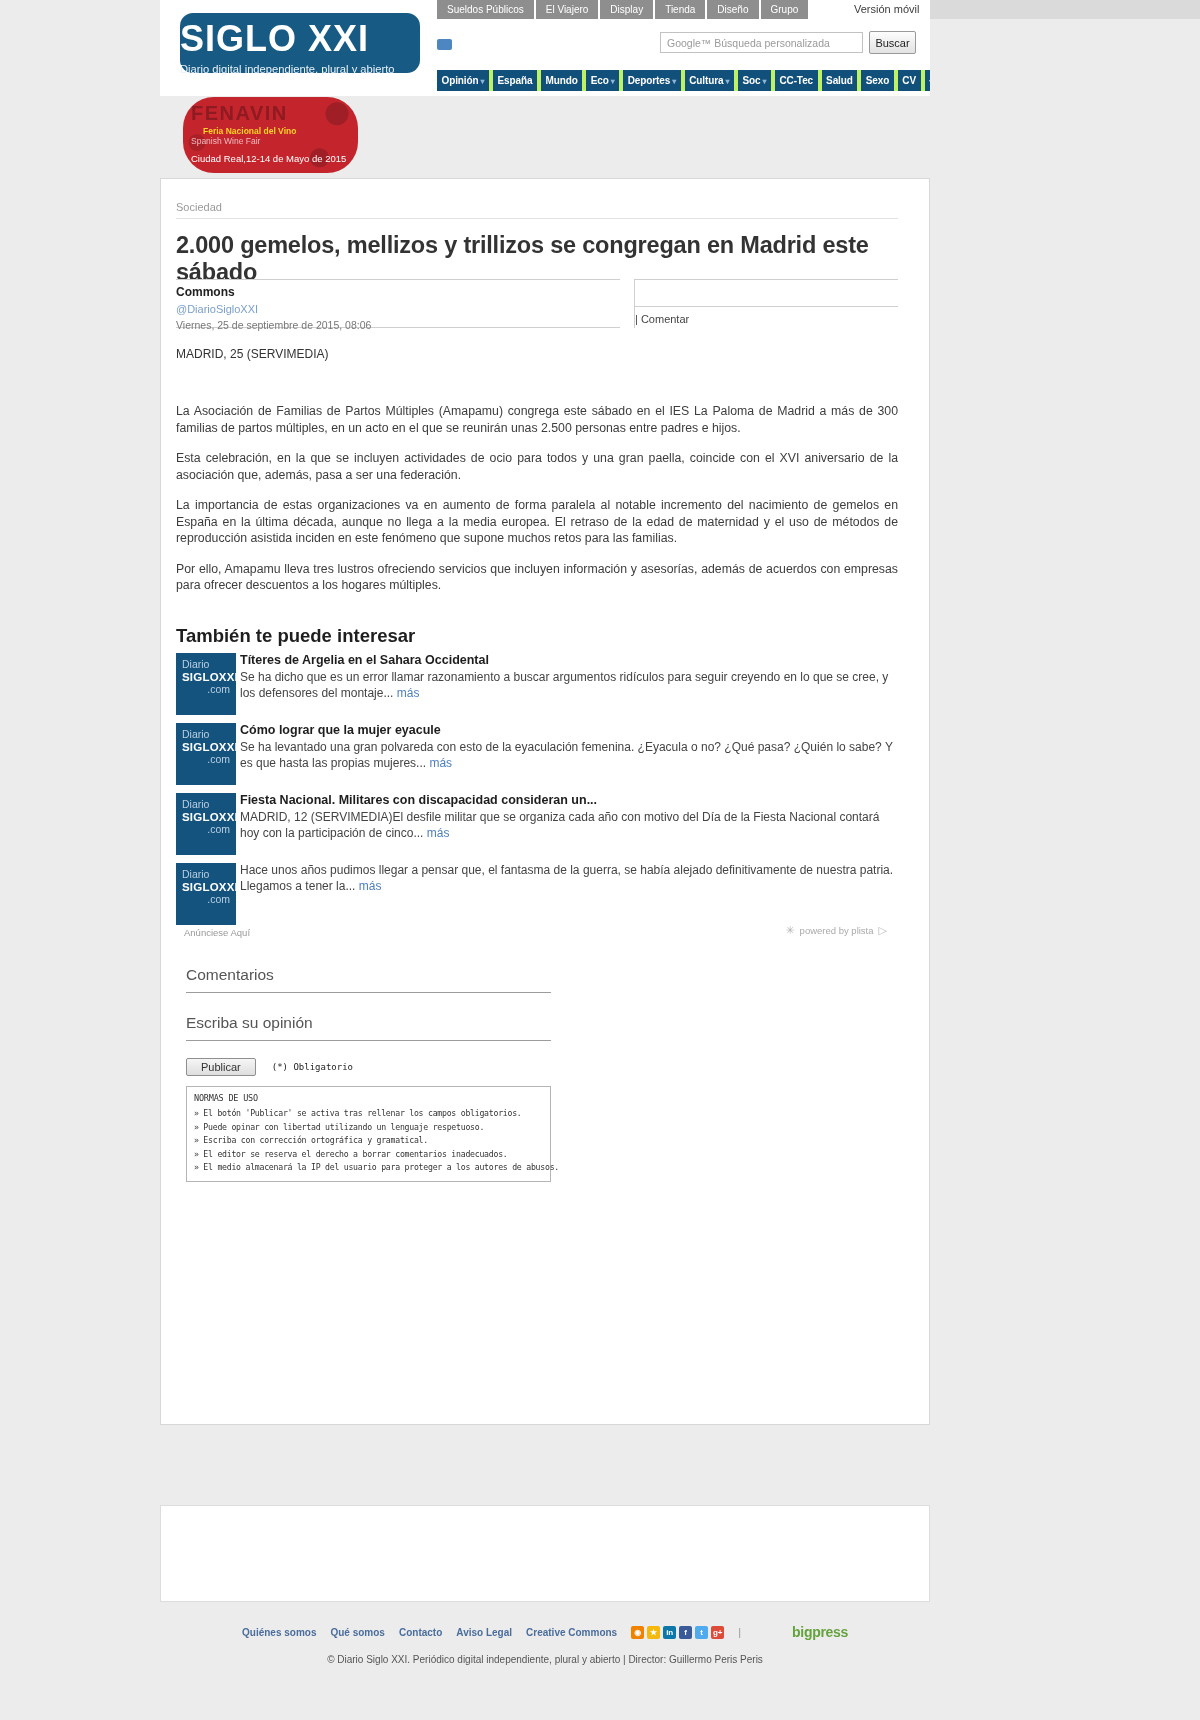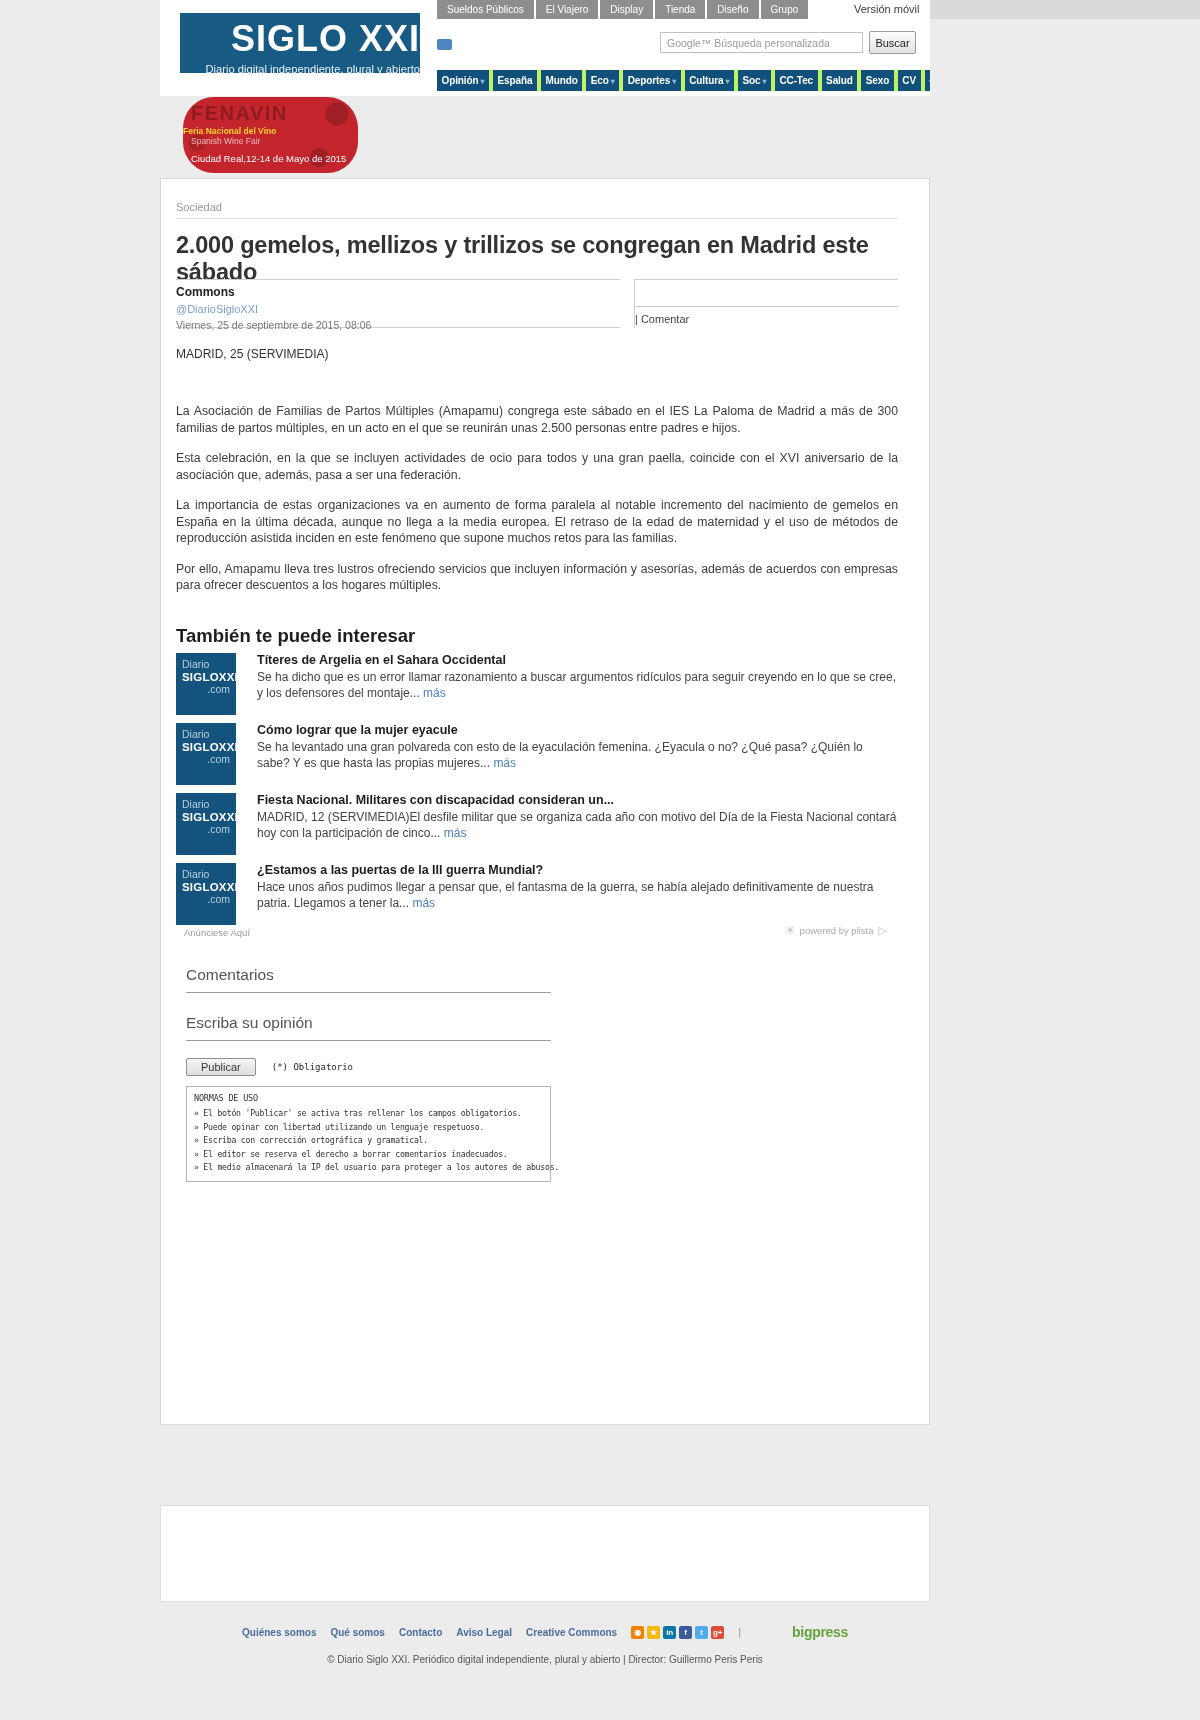--- a/index.html
+++ b/index.html
@@ -8,38 +8,38 @@
   #canvas { position:relative; width:1200px; height:1720px; background:#ececec; overflow:hidden; }
 
   
   .top-strip { position:absolute; left:435px; top:0; width:765px; height:19px; background:#dadada; }
   .topbar-links { position:absolute; left:437px; top:0; height:19px; display:flex; gap:2px; z-index:3; }
   .top-btn { display:block; background:#8e8e8e; color:#fff; font-size:10px; line-height:19px; padding:0 10px; text-decoration:none; cursor:pointer; }
   .mobile-link { position:absolute; left:854px; top:3px; font-size:11px; color:#3c3c3c; text-decoration:none; z-index:3; cursor:pointer; }
 
   
   .header-card { position:absolute; left:160px; top:0; width:770px; height:96px; background:#fff; }
-  .logo-box { position:absolute; left:20px; top:13px; width:240px; height:60px; background:#175b84; text-align:right; cursor:pointer; }
+  .logo-box { position:absolute; left:20px; top:13px; width:240px; height:60px; background:#175b84; text-align:left; cursor:pointer;border-radius:13px; }
   .logo-title { color:#fff; font-size:36px; font-weight:bold; letter-spacing:1px; line-height:48px; margin-top:2px; }
   .logo-sub { color:#e9f2f9; font-size:11.2px; }
   .addthis-icon { position:absolute; left:277px; top:39px; width:15px; height:11px; background:#4e86c2; border-radius:2px; cursor:pointer; }
   .search-input { position:absolute; left:500px; top:32px; width:203px; height:21px; border:1px solid #c2c2c2; font-size:10.5px; padding:0 6px; color:#555; font-family:"Liberation Sans",sans-serif; }
   .search-input::placeholder { color:#9a9a9a; }
   .search-btn { position:absolute; left:709px; top:31px; width:47px; height:23px; font-size:11px; color:#222; background:linear-gradient(#fdfdfd,#e2e2e2); border:1px solid #9a9a9a; border-radius:2px; cursor:pointer; font-family:"Liberation Sans",sans-serif; }
   .main-nav { position:absolute; left:277px; top:70px; width:493px; height:21px; background:#12507c; display:flex; align-items:stretch; overflow:hidden; }
   .nav-item { color:#fff; font-size:10px; font-weight:bold; line-height:21px; padding:0 4.5px; border-right:4px solid #bef264; text-decoration:none; white-space:nowrap; letter-spacing:-0.1px; cursor:pointer; }
   .nav-arrow { color:#8fb7d4; font-size:8px; margin-left:2px; }
 
   
   .fenavin { position:absolute; left:183px; top:97px; width:175px; height:76px; cursor:pointer;
     background: radial-gradient(circle at 88% 22%, #a01e25 0 11px, transparent 12px),
                 radial-gradient(circle at 78% 80%, #a01e25 0 9px, transparent 10px),
                 radial-gradient(circle at 8% 60%, #ab2027 0 8px, transparent 9px), #c4242c; border-radius: 31px; }
   .fen-title { color:#8e1b21; font-size:20px; font-weight:800; letter-spacing:1.5px; margin:5px 0 1px 8px; }
-  .fen-l1 { color:#f6d428; font-size:8.5px; font-weight:bold; margin-left:0; }
+  .fen-l1 { color:#f6d428; font-size:8.5px; font-weight:bold; margin-left:20px; }
   .fen-l2 { color:#eebcc0; font-size:8.5px; margin-left:8px; }
   .fen-l3 { color:#fff; font-size:9.5px; margin:7px 0 0 8px; }
 
   
   .main-card { position:absolute; left:160px; top:178px; width:770px; height:1247px; background:#fff; border:1px solid #d8d8d8; }
   .section-label { position:absolute; left:15px; top:22px; font-size:11px; color:#9a9a9a; }
   .section-rule { position:absolute; left:15px; top:39px; width:722px; border-top:1px solid #e2e2e2; }
   .article-title { position:absolute; left:15px; top:53px; width:740px; font-size:23.5px; font-weight:bold; color:#333; letter-spacing:-0.2px; }
 
   .byline-wrap { position:absolute; left:15px; top:100px; width:722px; height:49px; }
@@ -50,21 +50,21 @@
   .byline-vr { position:absolute; left:458px; top:0; height:49px; border-left:1px solid #cfcfcf; }
   .byline-right { position:absolute; left:459px; top:0; right:0; height:49px; border-top:1px solid #cfcfcf; }
   .comment-row { position:absolute; top:26px; left:0; right:0; border-top:1px solid #cfcfcf; padding-top:6px; font-size:11px; color:#444; text-decoration:none; cursor:pointer; display:block; }
 
   .dateline { position:absolute; left:15px; top:168px; font-size:12px; color:#333; }
   .article-body { position:absolute; left:15px; top:224px; width:722px; }
   .body-par { font-size:12.3px; color:#3d3d3d; line-height:16.5px; text-align:justify; margin-bottom:14px; }
 
   .related-heading { position:absolute; left:15px; top:446px; font-size:18.5px; font-weight:bold; color:#1e1e1e; }
   .related-list { position:absolute; left:15px; top:474px; width:722px; }
-  .rel-item { display:flex; gap:21px; margin-bottom:8px; min-height:62px; }
+  .rel-item { display:flex; gap:4px; margin-bottom:8px; min-height:62px; }
   .rel-thumb { width:60px; height:62px; background:#14537e; padding:5px 6px; flex:0 0 60px; cursor:pointer; }
   .thumb-l1 { font-size:10.5px; color:#b9cfe1; }
   .thumb-l2 { font-size:11.5px; font-weight:bold; color:#fff; letter-spacing:0.2px; margin-top:1px;text-align:center; }
   .thumb-l3 { font-size:10.5px; color:#b9cfe1; text-align:right; }
   .rel-title { font-size:12.5px; font-weight:bold; color:#1d1d1d; margin-bottom:3px; cursor:pointer; }
   .rel-text { font-size:12px; color:#444; line-height:15.5px; }
   .rel-more { color:#4d7fbe; text-decoration:none; cursor:pointer; }
 
   .ad-note { position:absolute; left:23px; top:748px; font-size:9.5px; color:#999; text-decoration:none; cursor:pointer; }
   .plista { position:absolute; right:42px; top:745px; display:flex; align-items:center; gap:5px; font-size:9.5px; color:#aaa; }
@@ -203,21 +203,20 @@
             <p class="rel-text">MADRID, 12 (SERVIMEDIA)El desfile militar que se organiza cada año con motivo del Día de la Fiesta Nacional contará hoy con la participación de cinco... <a class="rel-more">más</a></p>
           </div>
         </div>
         <div class="rel-item">
           <div class="rel-thumb">
             <div class="thumb-l1">Diario</div>
             <div class="thumb-l2">SIGLOXXI</div>
             <div class="thumb-l3">.com</div>
           </div>
           <div class="rel-body">
-            <div class="rel-title">¿Estamos a las puertas de la III guerra Mundial?</div>
             <p class="rel-text">Hace unos años pudimos llegar a pensar que, el fantasma de la guerra, se había alejado definitivamente de nuestra patria. Llegamos a tener la... <a class="rel-more">más</a></p>
           </div>
         </div>
       </div>
     <a class="ad-note">Anúnciese Aquí</a>
     <div class="plista">
       <span class="plista-star">✳</span>
       <span>powered by plista</span>
       <span class="plista-play">▷</span>
     </div>

